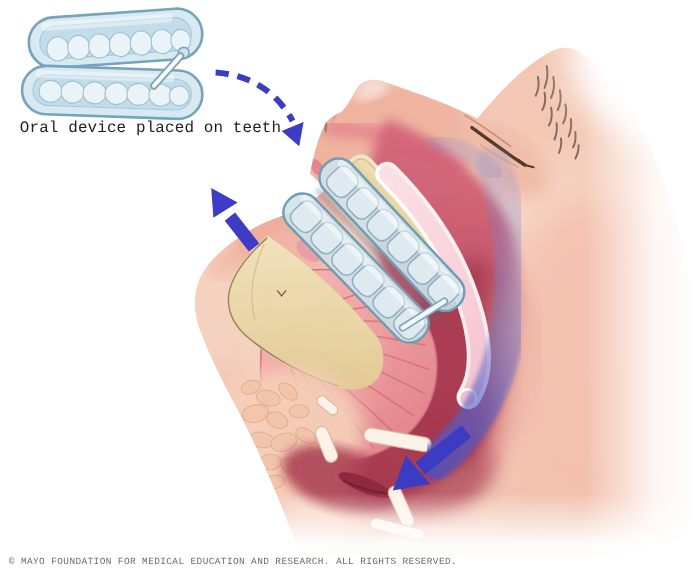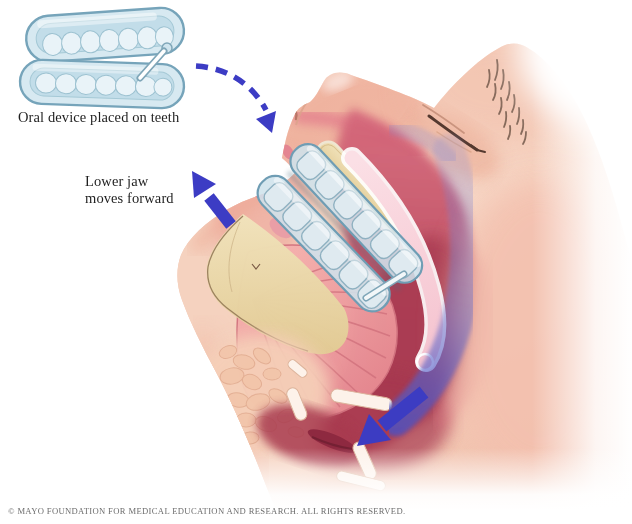--- a/index.html
+++ b/index.html
@@ -1,18 +1,18 @@
 <!DOCTYPE html>
 <html><head>
 <meta charset="utf-8">
 <style>
   html,body{margin:0;padding:0;background:#fff;}
   .stage{
     position:relative;width:632px;height:524px;background:#ffffff;overflow:hidden;
-    font-family:Liberation Serif, serif;
+    font-family:Liberation Mono, monospace;
   }
   .stage svg{position:absolute;left:0;top:0;}
   .label{
     position:absolute;color:#1f1f1f;font-size:14.5px;line-height:16.5px;
     letter-spacing:.1px;white-space:nowrap;
   }
   .label-device{left:18px;top:109px;}
   .label-jaw{left:85px;top:173px;}
   .copyright{
     position:absolute;left:8px;top:506px;font-size:8.6px;letter-spacing:.35px;
@@ -336,20 +336,16 @@
   </g>
 
   <g>
     <path d="M231,225 L209,197" stroke="#3c3cc4" stroke-width="12"></path>
     <polygon points="192,171 216,184 194,198" fill="#3c3cc4"></polygon>
   </g>
 </svg>
 
 <div class="label label-device">Oral device placed on teeth</div>
 
-<div class="label label-jaw">
-  <div>Lower jaw</div>
-  <div>moves forward</div>
+
+<div class="copyright">© MAYO FOUNDATION FOR MEDICAL EDUCATION AND RESEARCH. ALL RIGHTS RESERVED.</div>
+
 </div>
 
-<div class="copyright">© MAYO FOUNDATION FOR MEDICAL EDUCATION AND RESEARCH. ALL RIGHTS RESERVED.</div>
-
-</div>
-
 </body></html>

